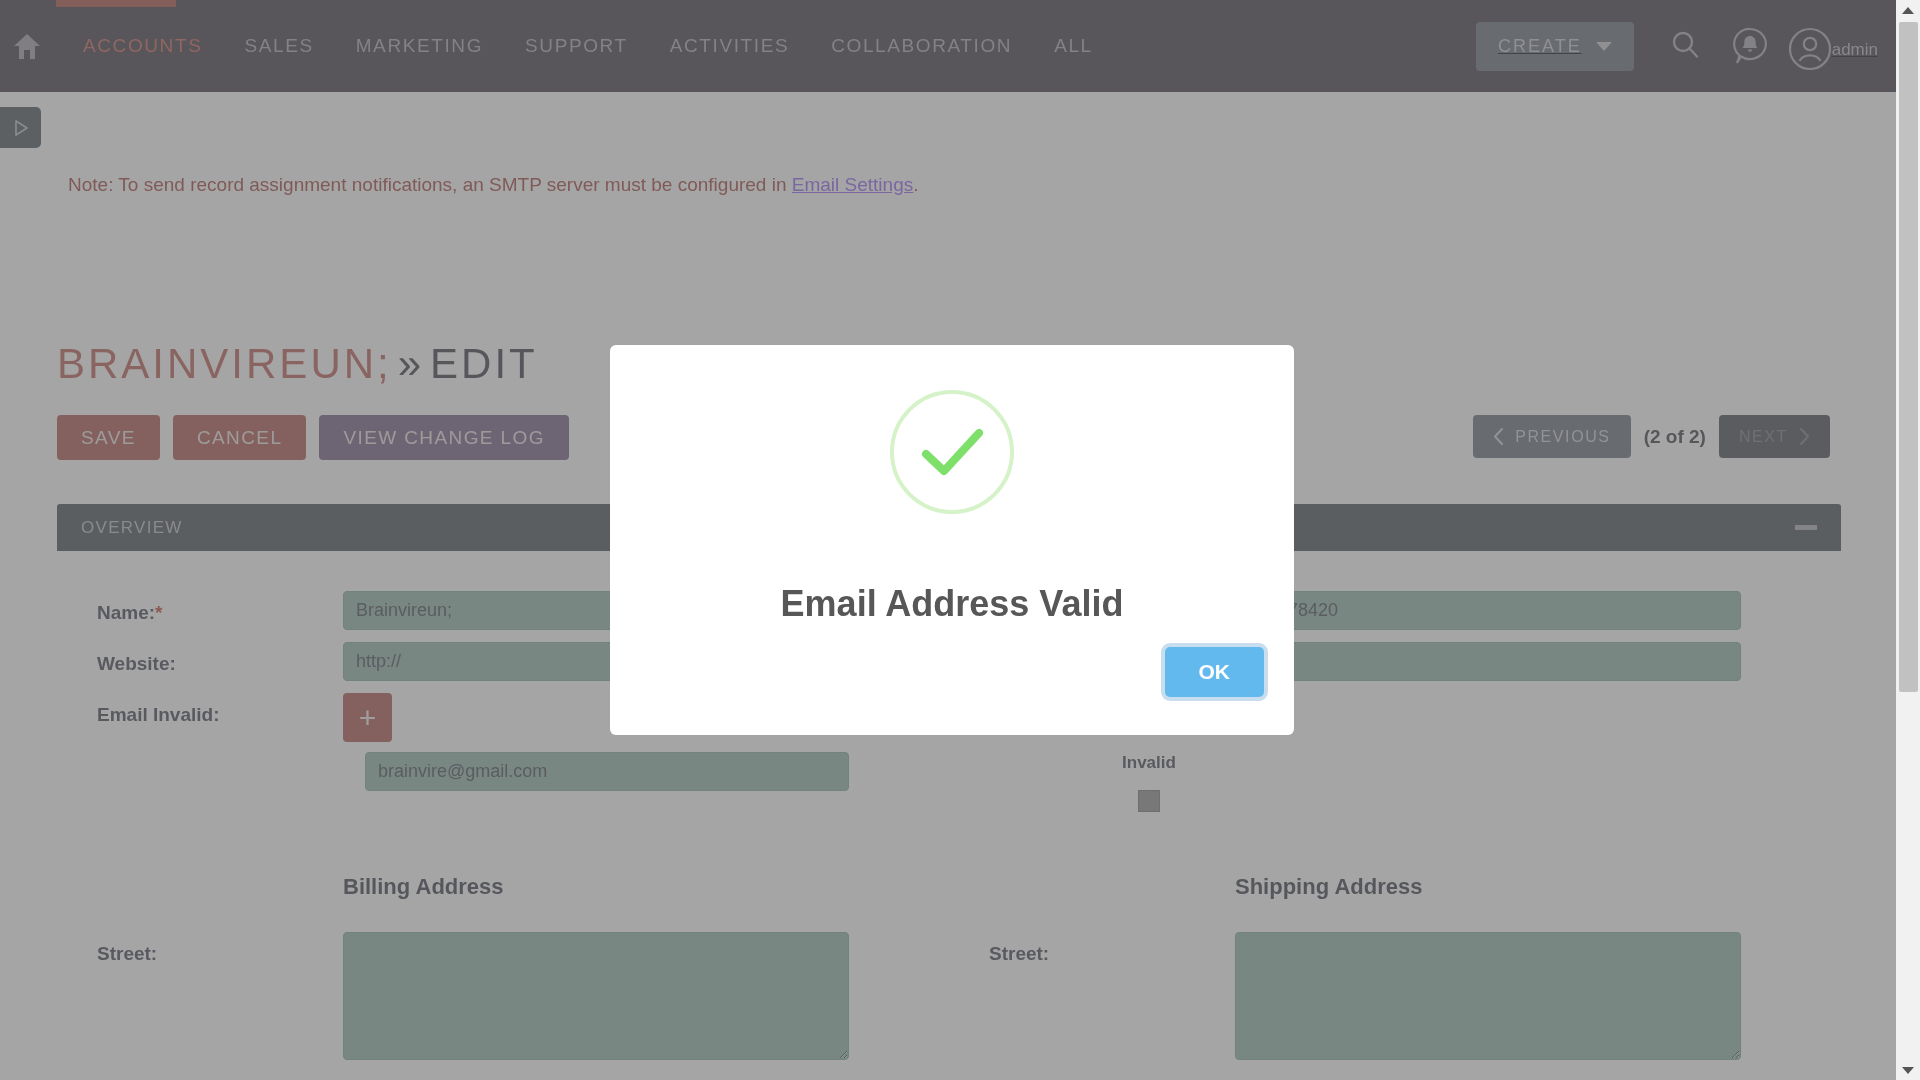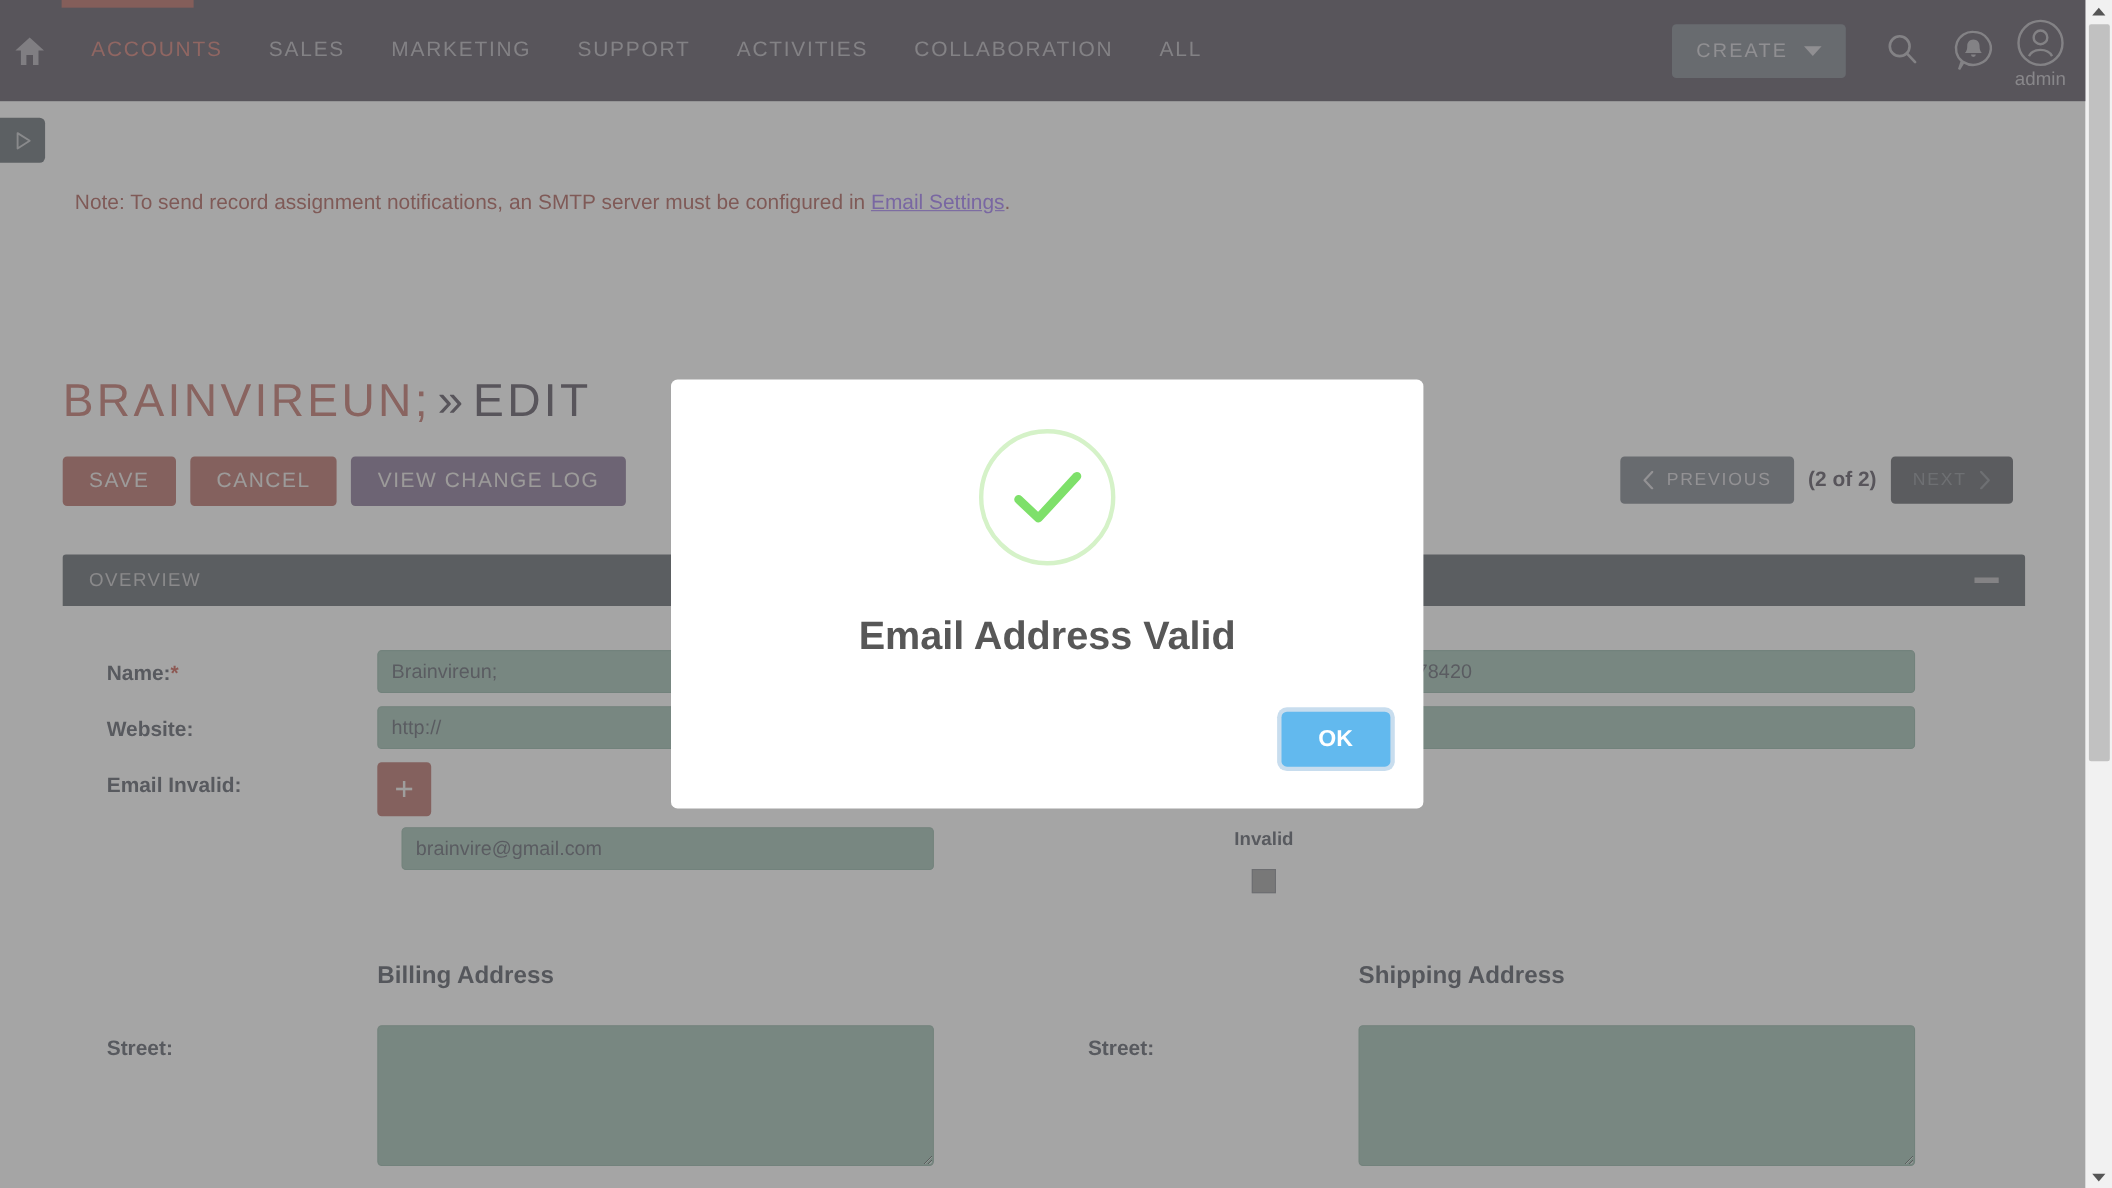--- a/index.html
+++ b/index.html
@@ -58,20 +58,21 @@
   }
   .nav-item.active { color: #c75a50; }
 
   #nav-right {
     position: absolute;
     right: 0; top: 0;
     height: 92px;
     display: flex;
     align-items: center;
     padding-right: 18px;
+    text-decoration: underline;
   }
   #create-button {
     background: #5f6672;
     color: #c8c6cc;
     font-size: 18px;
     letter-spacing: 2px;
     padding: 14px 22px;
     border-radius: 4px;
     display: flex;
     align-items: center;
@@ -86,21 +87,20 @@
     border-top: 9px solid #c8c6cc;
   }
   .nav-icon-btn {
     width: 56px; height: 56px;
     display: flex; align-items: center; justify-content: center;
     cursor: pointer;
     margin: 0 4px;
   }
   #avatar-block {
     display: flex;
-    flex-direction: column;
     align-items: center;
     cursor: pointer;
     margin-left: 6px;
     padding-top: 6px;
   }
   #avatar-label {
     color: #b4b0b9;
     font-size: 17px;
     margin-top: 1px;
   }
@@ -335,21 +335,21 @@
     align-items: center;
   }
   #modal-icon {
     margin-top: 45px;
     width: 124px; height: 124px;
     border-radius: 50%;
     border: 4px solid #d5f2c8;
     display: flex; align-items: center; justify-content: center;
   }
   #modal-title {
-    margin-top: 43px;
+    margin-top: 69px;
     font-size: 36px;
     font-weight: bold;
     color: #575757;
   }
   #modal-ok {
     position: absolute;
     right: 30px; bottom: 38px;
     background: #62b9ee;
     color: #ffffff;
     font-size: 21px;

